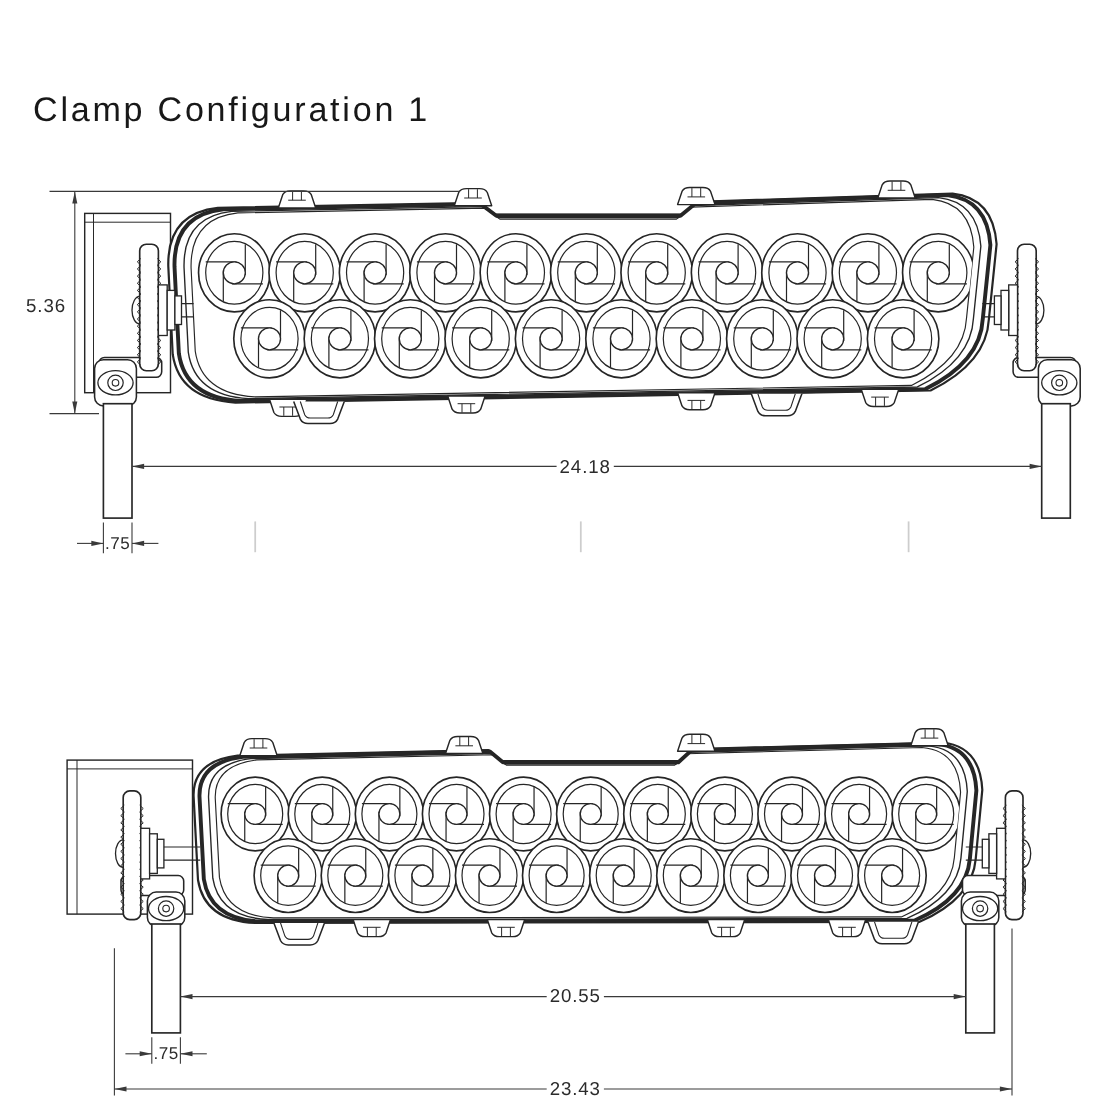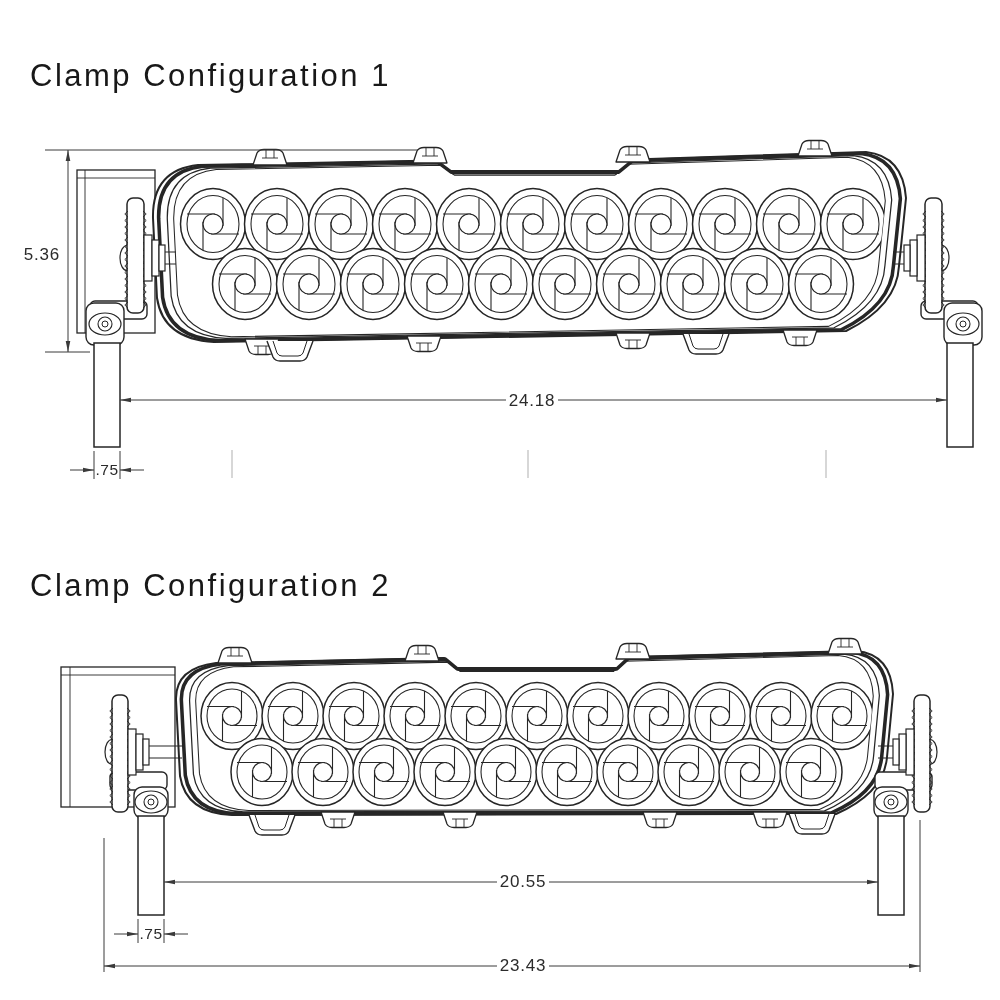--- a/index.html
+++ b/index.html
@@ -1,30 +1,29 @@
 <!DOCTYPE html>
 <html><head>
 <meta charset="utf-8">
 <style>
   html,body{margin:0;padding:0;background:#ffffff;}
   body{width:1000px;height:1000px;position:relative;font-family:"Liberation Sans",sans-serif;overflow:hidden;}
-  .sheet{position:absolute;inset:0;background:#fff;}
+  .sheet{position:absolute;inset:0;background:#fff;margin-top:24px;}
   .title{position:absolute;left:30px;font-size:31px;letter-spacing:2.5px;color:#181818;font-weight:400;}
   #title1{top:58px;}
   #title2{top:568px;}
   svg{position:absolute;left:0;top:0;}
   text.dim{font-family:"Liberation Sans",sans-serif;font-size:17px;letter-spacing:0.8px;fill:#2b2b2b;}
   text.dim-small{font-family:"Liberation Sans",sans-serif;font-size:15.5px;letter-spacing:0.5px;fill:#2b2b2b;}
 </style>
 </head>
 <body>
 
 <div class="sheet">
   <div class="title" id="title1">Clamp Configuration 1</div>
-  <div class="title" id="title2">Clamp Configuration 2</div>
 
   <svg id="cad" width="1000" height="1000" viewBox="0 0 1000 1000">
     <g id="layer-config1">
         <g>
           <rect x="77" y="170" width="78" height="163" fill="#fff" stroke="#262626" stroke-width="1.3"></rect>
           <path d="M85,170 L85,333 M77,178 L155,178" stroke="#262626" stroke-width="0.9" fill="none"></path>
           <path d="M 198,165 L 436,160.5 L 450,171 L 620,171 L 634,159.5 L 866,152 Q 903,156 906,198 L 899,266 Q 897,306 846,331 L 214,342 Q 163,339 157,298 L 153,218 Q 152,170 198,165 Z" fill="#fff" stroke="#262626" stroke-width="2" stroke-linejoin="round"></path>
           <path d="M 198,165 L 436,160.5 L 450,171 L 620,171 L 634,159.5 L 866,152 Q 903,156 906,198 L 899,266 Q 897,306 846,331 L 214,342 Q 163,339 157,298 L 153,218 Q 152,170 198,165 Z" transform="translate(7.942500000000007,3.705000000000003) scale(0.985)" fill="none" stroke="#262626" stroke-width="3.6" stroke-linejoin="round"></path>
           <path d="M 198,165 L 436,160.5 L 450,171 L 620,171 L 634,159.5 L 866,152 Q 903,156 906,198 L 899,266 Q 897,306 846,331 L 214,342 Q 163,339 157,298 L 153,218 Q 152,170 198,165 Z" transform="translate(20.121000000000016,9.386000000000008) scale(0.962)" fill="none" stroke="#262626" stroke-width="1.3" stroke-linejoin="round"></path>
           <path d="M 198,165 L 436,160.5 L 450,171 L 620,171 L 634,159.5 L 866,152 Q 903,156 906,198 L 899,266 Q 897,306 846,331 L 214,342 Q 163,339 157,298 L 153,218 Q 152,170 198,165 Z" transform="translate(29.122500000000027,13.585000000000012) scale(0.945)" fill="none" stroke="#262626" stroke-width="1.1" stroke-linejoin="round"></path>

